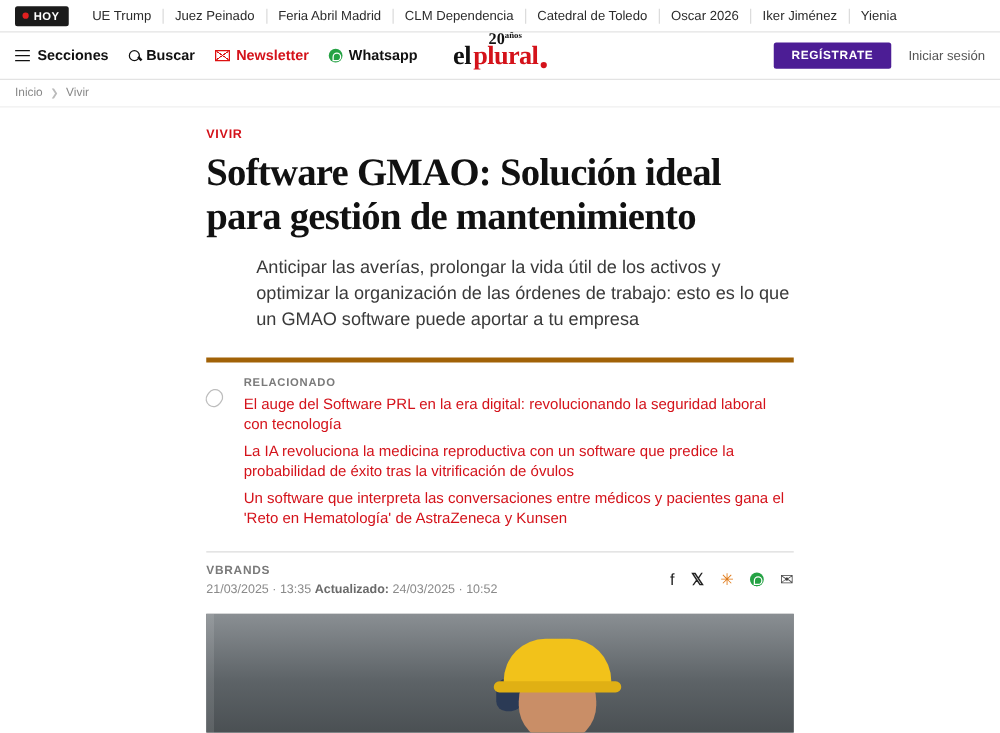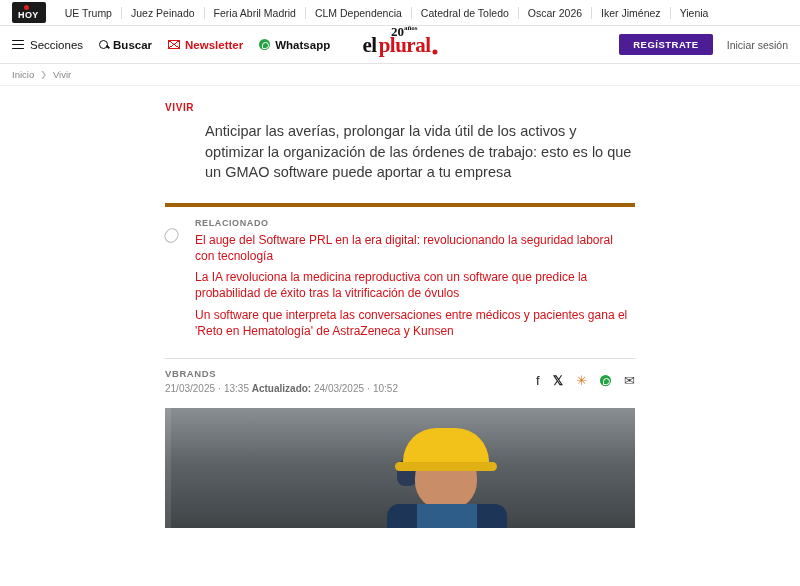--- a/index.html
+++ b/index.html
@@ -26,21 +26,20 @@
   .hoy {
     display: flex; align-items: center;
     background: #1b1b1b;
     color: #fff;
     font-weight: bold;
     font-size: 9px;
     letter-spacing: .4px;
     padding: 3px 7px 3px 6px;
     border-radius: 2px;
     margin-right: 10px;
-    flex-direction: column;
   }
   .hoy .dot {
     width: 5px; height: 5px; border-radius: 50%;
     background: #e02020; margin-right: 4px; display:inline-block;
   }
   .toplinks { display: flex; align-items: flex-start; }
   .toplinks a {
     color: #2b2b2b; text-decoration: none;
     padding: 0 9px;
     border-right: 1px solid #dcdcdc;
@@ -53,21 +52,21 @@
   
   .header {
     height: 38px;
     border-bottom: 1px solid #e3e3e3;
     display: flex;
     align-items: center;
     padding: 0 12px;
     position: relative;
   }
   .hdr-left { display: flex; align-items: center; gap: 16px; }
-  .menu-btn { display: flex; align-items: center; gap: 6px; font-size: 11.5px; font-weight: normal; color: #111; }
+  .menu-btn { display: flex; align-items: center; gap: 6px; font-size: 11.5px; font-weight: bold; color: #111; }
   .burger { display: inline-block; width: 12px; }
   .burger span { display: block; height: 1.6px; background: #111; margin: 2.6px 0; border-radius: 1px; }
   .hdr-item { display: flex; align-items: center; gap: 5px; font-size: 11.5px; font-weight: bold; color: #111; }
   .mag {
     width: 9px; height: 9px; border: 1.6px solid #111; border-radius: 50%;
     position: relative; display: inline-block;
   }
   .mag::after {
     content:""; position: absolute; width: 4px; height: 1.6px; background: #111;
     transform: rotate(45deg); right: -3px; bottom: 0px;
@@ -260,20 +259,21 @@
 
   <div class="breadcrumb">
     <a href="#">Inicio</a>
     <span class="sep">❯</span>
     <a href="#">Vivir</a>
   </div>
 
   <div class="wrap">
     <div class="article">
       <div class="kicker">VIVIR</div>
+      <h1>Software GMAO: Solución ideal para gestión de mantenimiento</h1>
       <div class="standfirst">Anticipar las averías, prolongar la vida útil de los activos y optimizar la organización de las órdenes de trabajo: esto es lo que un GMAO software puede aportar a tu empresa</div>
 
       <div class="related">
         <div class="clip-icon"><span class="clip"></span></div>
         <div class="rel-body">
           <div class="rel-label">RELACIONADO</div>
           <a class="rel-link" href="#">El auge del Software PRL en la era digital: revolucionando la seguridad laboral con tecnología</a>
           <a class="rel-link" href="#">La IA revoluciona la medicina reproductiva con un software que predice la probabilidad de éxito tras la vitrificación de óvulos</a>
           <a class="rel-link" href="#">Un software que interpreta las conversaciones entre médicos y pacientes gana el 'Reto en Hematología' de AstraZeneca y Kunsen</a>
         </div>

